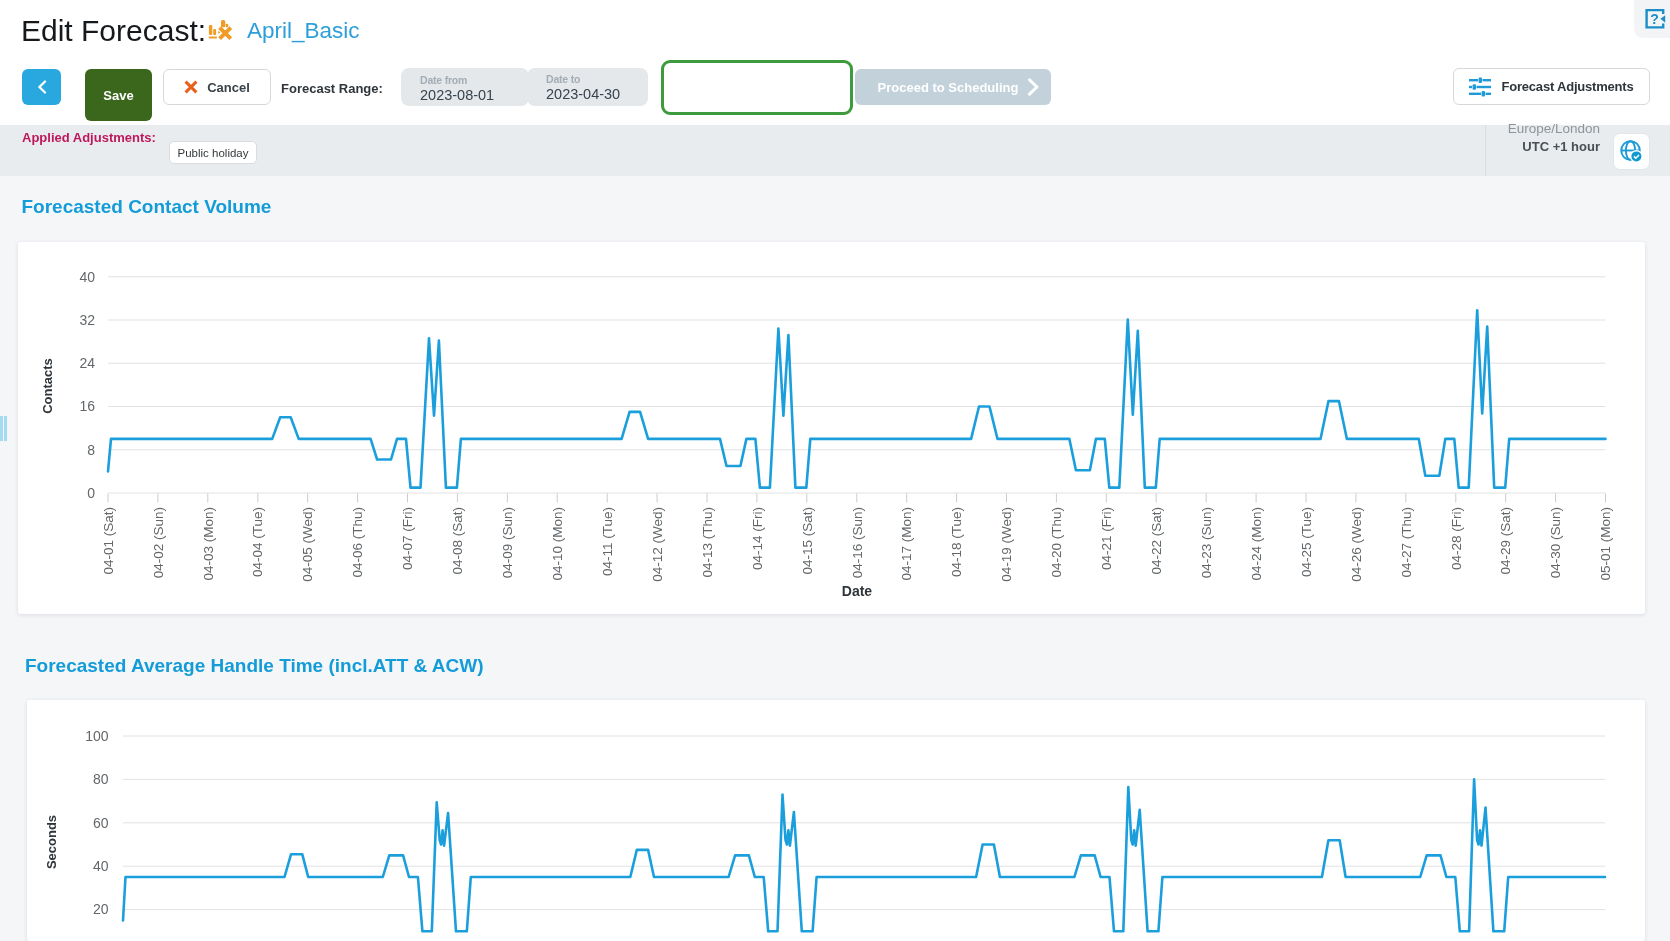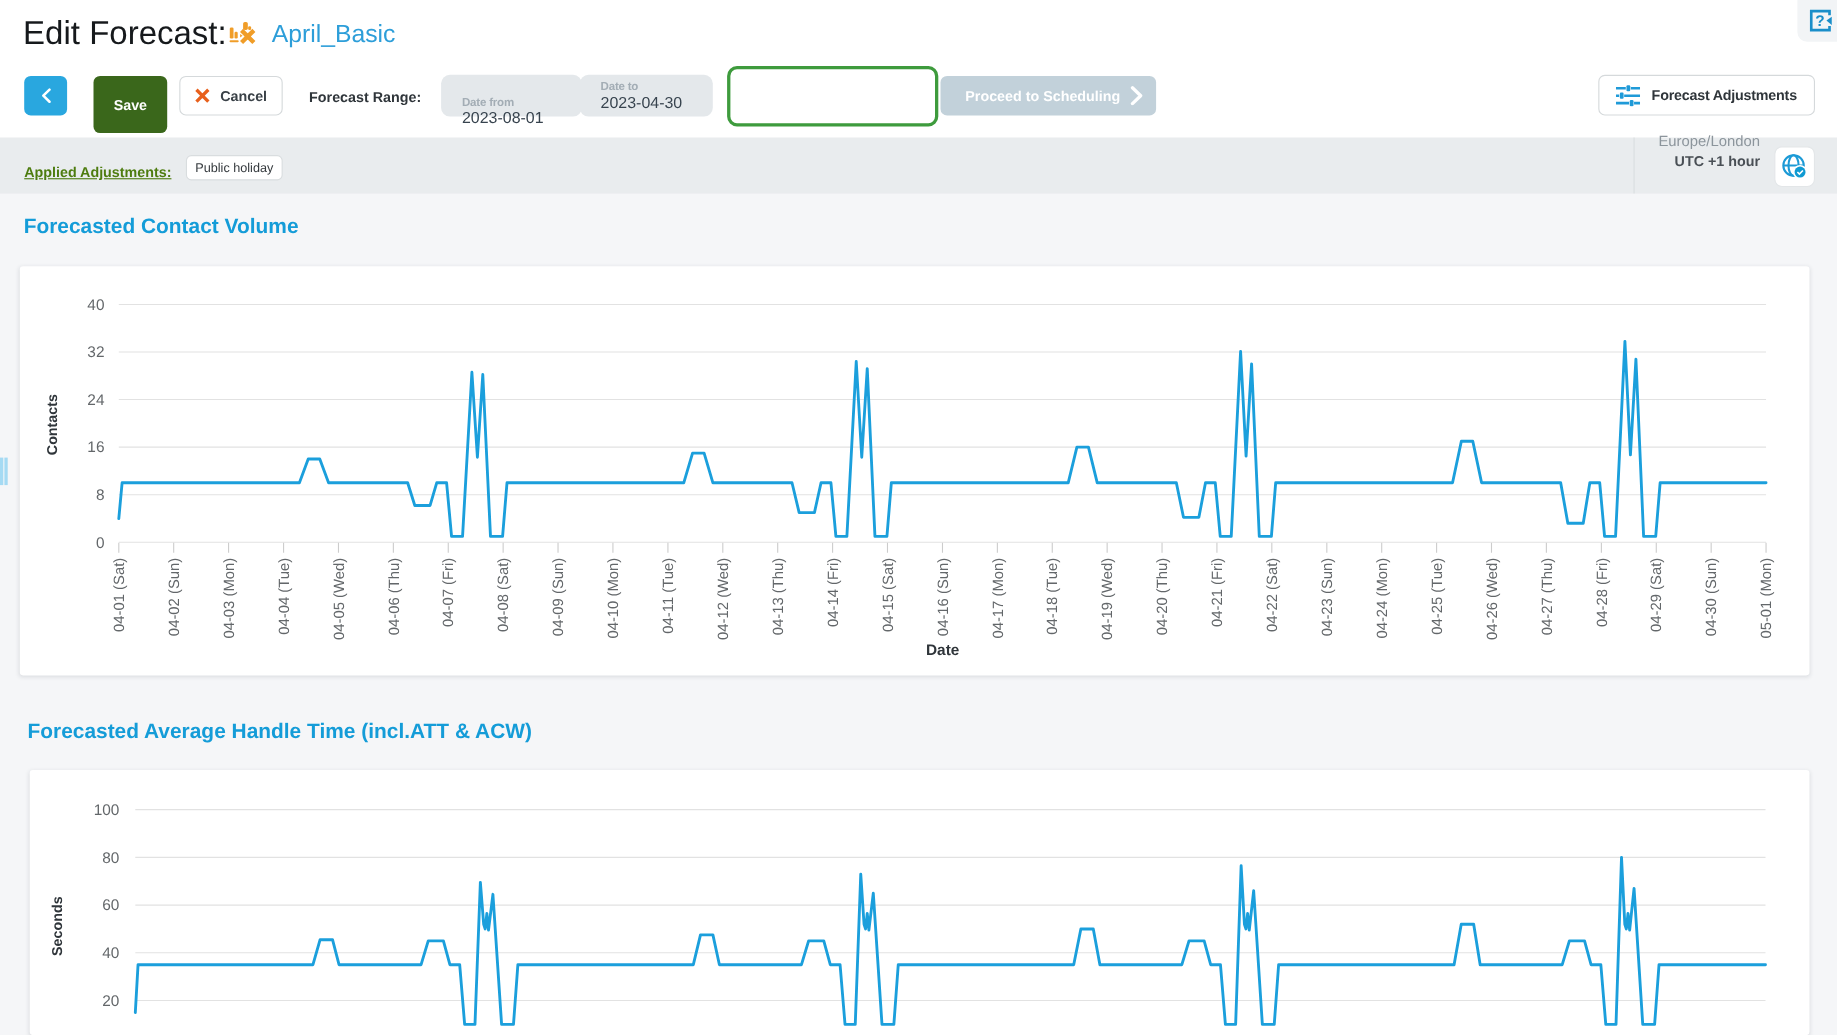--- a/index.html
+++ b/index.html
@@ -31,28 +31,28 @@
   <path d="M21.2 8.3 L21.2 15.8 L16.4 11.7 Z" fill="#1a8ec9"></path>
   <text x="10.6" y="16.8" font-size="14" font-weight="bold" fill="#1a8ec9" text-anchor="middle" font-family="Liberation Sans">?</text>
 </svg>
 
 <div class="btn" style="left:22px;top:69px;width:39px;height:36px;background:#29a7df;">
   <svg width="10" height="14" viewBox="0 0 10 14">
         <path d="M8 1.5 L2.4 7 L8 12.5" stroke="#fff" stroke-width="2.3" fill="none" stroke-linecap="round" stroke-linejoin="round"></path>
       </svg>
 </div>
 <div class="btn" style="left:85px;top:69px;width:67px;height:52px;background:#3a671b;color:#fff;">Save</div>
-<div class="btn" style="left:163px;top:69px;width:94px;height:36px;background:#fff;border:1px solid #d5d9db;color:#3a4147;">
+<div class="btn" style="left:163px;top:69px;width:108px;height:36px;background:#fff;border:1px solid #d5d9db;color:#3a4147;">
   <svg width="14" height="14" viewBox="0 0 14 14" style="margin-right:9px">
         <path d="M1.6 1.6 L12.4 12.4 M12.4 1.6 L1.6 12.4" stroke="#e8601c" stroke-width="3" stroke-linecap="butt"></path>
       </svg>Cancel
 </div>
 <div class="abs" style="left:281px;top:81px;font-size:13px;font-weight:bold;color:#2f353a;">Forecast Range:</div>
 
-<div class="abs" style="left:401px;top:68px;width:128px;height:38px;background:#e4e8eb;border-radius:8px;padding:19px 0 0 19px;">
+<div class="abs" style="left:401px;top:68px;width:128px;height:38px;background:#e4e8eb;border-radius:8px;padding:6px 0 0 19px;">
   <div style="font-size:10.5px;font-weight:bold;letter-spacing:-0.2px;color:#a3adb5;">Date from</div>
   <div style="font-size:14.5px;color:#37434e;margin-top:1px;">2023-08-01</div>
 </div>
 <div class="abs" style="left:527px;top:68px;width:121px;height:38px;background:#e4e8eb;border-radius:8px;padding:5px 0 0 19px;">
   <div style="font-size:10.5px;font-weight:bold;letter-spacing:-0.2px;color:#a3adb5;">Date to</div>
   <div style="font-size:14.5px;color:#37434e;margin-top:1px;">2023-04-30</div>
 </div>
 
 <div class="abs" style="left:661px;top:59.5px;width:192px;height:55.5px;border:3px solid #3e9b3d;border-radius:9px;background:#fff;"></div>
 <div class="btn" style="left:1453px;top:68px;width:197px;height:37px;background:#fff;border:1px solid #d5d9db;color:#2f353a;">
@@ -74,21 +74,21 @@
       <span style="letter-spacing:-0.2px">Forecast Adjustments</span>
 </div>
 <div class="btn" style="left:855px;top:69px;width:196px;height:36px;background:#c2d1da;color:#fff;padding-left:11px;">Proceed to Scheduling
   <svg width="12" height="18" viewBox="0 0 12 18" style="margin-left:9px">
         <path d="M2.5 1.8 L10 9 L2.5 16.2" stroke="#fff" stroke-width="3" fill="none" stroke-linecap="round" stroke-linejoin="round"></path>
       </svg>
 </div>
 
 <div class="abs" style="left:0;top:125px;width:1670px;height:52px;background:#e9ecee;"></div>
 <div class="abs" style="left:1485px;top:125px;width:1px;height:52px;background:#d9dde0;"></div>
-<div class="abs" style="left:22px;top:149px;font-size:13px;font-weight:bold;color:#4d7c0f;text-decoration:underline;">Applied Adjustments:</div>
+<div class="abs" style="left:22px;top:130px;font-size:13px;font-weight:bold;color:#be185d;">Applied Adjustments:</div>
 <div class="abs" style="left:169px;top:141px;width:88px;height:23px;background:#fff;border:1px solid #d9dddf;border-radius:5px;font-size:11.5px;color:#33383c;display:flex;align-items:center;justify-content:center;text-align:right;">Public holiday</div>
 <div class="abs" style="left:1400px;top:121px;width:200px;text-align:right;">
   <div style="font-size:13.5px;color:#8c959c;">Europe/London</div>
   <div style="font-size:13px;font-weight:bold;color:#494f55;margin-top:3px;">UTC +1 hour</div>
 </div>
 <div class="abs" style="left:1613px;top:133px;width:37px;height:37px;background:#fff;border:1px solid #e3e6e8;border-radius:7px;"></div>
 <svg class="abs" style="left:1619px;top:139px" width="25" height="25" viewBox="0 0 25 25">
   <g stroke="#1c9ad6" stroke-width="1.9" fill="none">
     <circle cx="11.5" cy="11.5" r="9.3"></circle>
     <ellipse cx="11.5" cy="11.5" rx="4.6" ry="9.3"></ellipse>

